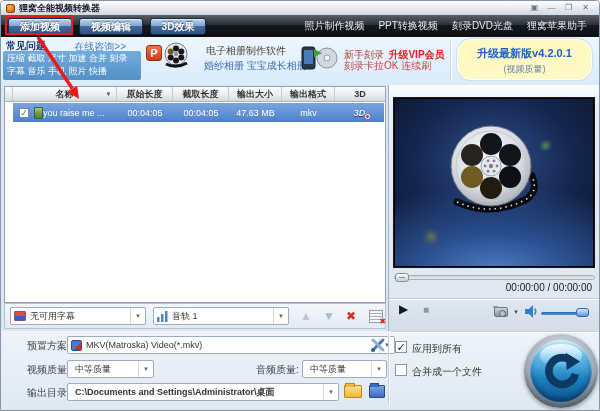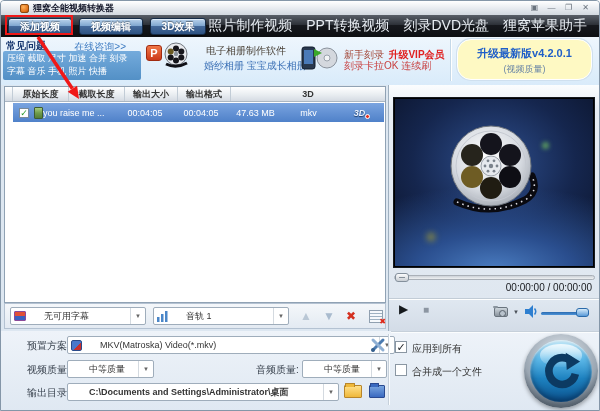--- a/index.html
+++ b/index.html
@@ -1,31 +1,31 @@
 <!DOCTYPE html>
 <html><head>
 <meta charset="utf-8">
 <style>
   html,body{margin:0;padding:0;background:#fff;font-family:"Liberation Sans","DejaVu Sans",sans-serif;}
   *{box-sizing:border-box;}
   .abs{position:absolute;}
   #window{position:relative;width:600px;height:411px;background:#dde7f1;border:1px solid #8496a8;border-radius:4px 4px 0 0;overflow:hidden;}
 
   
-  .titlebar{left:0;top:0;width:100%;height:14px;background:linear-gradient(180deg,#ffffff,#e6eaef 55%,#d2d8df);display:flex;align-items:center;padding-left:19px;}
+  .titlebar{left:0;top:0;width:100%;height:14px;background:linear-gradient(180deg,#ffffff,#e6eaef 55%,#d2d8df);display:flex;align-items:center;padding-left:5px;}
   .app-logo{width:9px;height:9px;border-radius:2px;background:radial-gradient(circle at 35% 30%,#ffb25a,#e07018 70%,#a04808);border:1px solid #8a4a10;margin-right:4px;}
   .win-title{font-size:9px;font-weight:bold;color:#15182a;}
   .winbtns{position:absolute;right:8px;top:2px;display:flex;gap:6px;}
   .wbtn{font-size:8px;line-height:9px;color:#6a737d;width:11px;text-align:center;cursor:default;}
 
   
   .tabbar{left:0;top:14px;width:100%;height:22px;background:linear-gradient(180deg,#595f68,#2c3037 45%,#16181d 46%,#0d0f12);}
   .tabbtn{position:absolute;top:3px;height:17px;border:1px solid #152b47;border-radius:3px;background:linear-gradient(180deg,#bad3ec 0%,#7fa6cf 46%,#44699a 50%,#2d5282 100%);box-shadow:inset 0 1px 0 rgba(255,255,255,.55),0 1px 1px rgba(0,0,0,.5);color:#fff;font-size:10px;font-weight:bold;text-align:center;line-height:15px;text-shadow:0 -1px 1px rgba(0,0,0,.45);cursor:pointer;}
   .topmenu{position:absolute;right:12px;top:0;height:22px;display:flex;gap:14px;align-items:center;}
-  .topmenu span{font-size:14px;color:#e8edf3;cursor:pointer;}
+  .topmenu span{font-size:10px;color:#e8edf3;cursor:pointer;}
 
   
   .banner{left:0;top:36px;width:100%;height:48px;background:linear-gradient(180deg,#eef6fd,#d9ebfa);}
   .faq{left:2px;top:37px;width:138px;height:46px;}
   .faq-title{position:absolute;left:3px;top:1px;font-size:10px;font-weight:bold;color:#16366e;}
   .faq-link{position:absolute;right:15px;top:2px;font-size:10px;color:#3f7cc2;cursor:pointer;}
   .faq-box{position:absolute;left:0;top:13px;width:138px;height:29px;background:linear-gradient(180deg,#74abdc,#5390c6);border-radius:2px;padding:1px 4px;}
   .faq-box div{font-size:9px;color:#fff;line-height:13px;white-space:nowrap;cursor:pointer;}
 
   .ppt-icon{left:145px;top:44px;width:16px;height:16px;border-radius:3px;background:linear-gradient(180deg,#f07848,#cc3a1a);border:1px solid #a02a10;color:#fff;font-size:11px;font-weight:bold;text-align:center;line-height:14px;}
@@ -53,21 +53,21 @@
   .fileicon{width:9px;height:12px;margin-left:5px;border:1px solid #3e5c33;border-radius:1px;background:linear-gradient(180deg,#a8cc80 0%,#6f9c4c 50%,#557e38 100%);}
   .rowname .nm{white-space:nowrap;overflow:hidden;}
   .badge3d{position:relative;font-size:9px;font-weight:bold;font-style:italic;color:#eaf2ff;text-shadow:0 1px 1px #1a3a66;}
   .badge3d .dot{position:absolute;right:-5px;bottom:-1px;width:5px;height:5px;border-radius:50%;background:#e83020;border:1px solid #fff;}
 
   
   .subbar{left:3px;top:302px;width:382px;height:26px;background:linear-gradient(180deg,#f4f7fa,#e3eaf2);border:1px solid #b4c2d2;}
   .combo{position:absolute;display:flex;align-items:center;height:18px;background:#fff;border:1px solid #9fadbb;border-radius:2px;font-size:9px;color:#333;padding-left:3px;cursor:pointer;}
   .combo .arrow{margin-left:auto;width:15px;align-self:stretch;border-left:1px solid #d4dae0;display:flex;align-items:center;justify-content:center;font-size:6px;color:#666;}
   .sub-icon{width:12px;height:10px;border:1px solid #8a4a9a;border-radius:1px;background:linear-gradient(180deg,#e05038 0%,#e05038 45%,#fff 46%,#fff 55%,#3a60c0 56%,#3a60c0 100%);}
-  .combo .lbl{margin-left:18px;white-space:nowrap;}
+  .combo .lbl{margin-left:4px;white-space:nowrap;}
   .tool-ico{position:absolute;top:6px;font-size:12px;line-height:13px;cursor:pointer;}
   .clear-ico{position:absolute;left:364px;top:6px;width:14px;height:13px;border:1px solid #90a0b0;background:repeating-linear-gradient(180deg,#f6f9fc 0 2px,#9fb2c2 2px 3px);cursor:pointer;}
   .clear-ico .x{position:absolute;right:-4px;bottom:-4px;font-size:8px;color:#e02818;font-weight:bold;}
 
   
   .bstrip{left:0;top:330px;width:600px;height:81px;background:linear-gradient(180deg,#eef3f9,#dfe8f2);}
   .slabel{font-size:10px;color:#39424e;white-space:nowrap;}
   .preset-ico{width:11px;height:11px;border-radius:2px;background:linear-gradient(135deg,#4a78cc 60%,#c83030 60%);border:1px solid #2a4a8a;}
   .wrench{left:369px;top:336px;width:16px;height:16px;cursor:pointer;}
   .folder-y{left:343px;top:384px;width:18px;height:13px;background:linear-gradient(180deg,#ffe08a,#efb83a);border:1px solid #b8862a;border-radius:1px;cursor:pointer;}
@@ -177,20 +177,23 @@
 
   <div class="abs vsep"></div>
   <div class="abs upgrade">
     <div class="l1">升级最新版v4.2.0.1</div>
     <div class="l2">(视频质量)</div>
   </div>
 
   <div class="abs table">
     <div class="thead">
       <div class="th w-strip"></div>
+      <div class="th w-name"><span>名称</span>
+        <span class="name-drop">▼</span>
+      </div>
       <div class="th w-orig">原始长度</div>
       <div class="th w-cut">截取长度</div>
       <div class="th w-size">输出大小</div>
       <div class="th w-fmt">输出格式</div>
       <div class="th w-3d">3D</div>
     </div>
     <div class="trow">
       <div class="rowname">
         <span class="rowcheck">✓</span>
         <span class="fileicon"></span>

